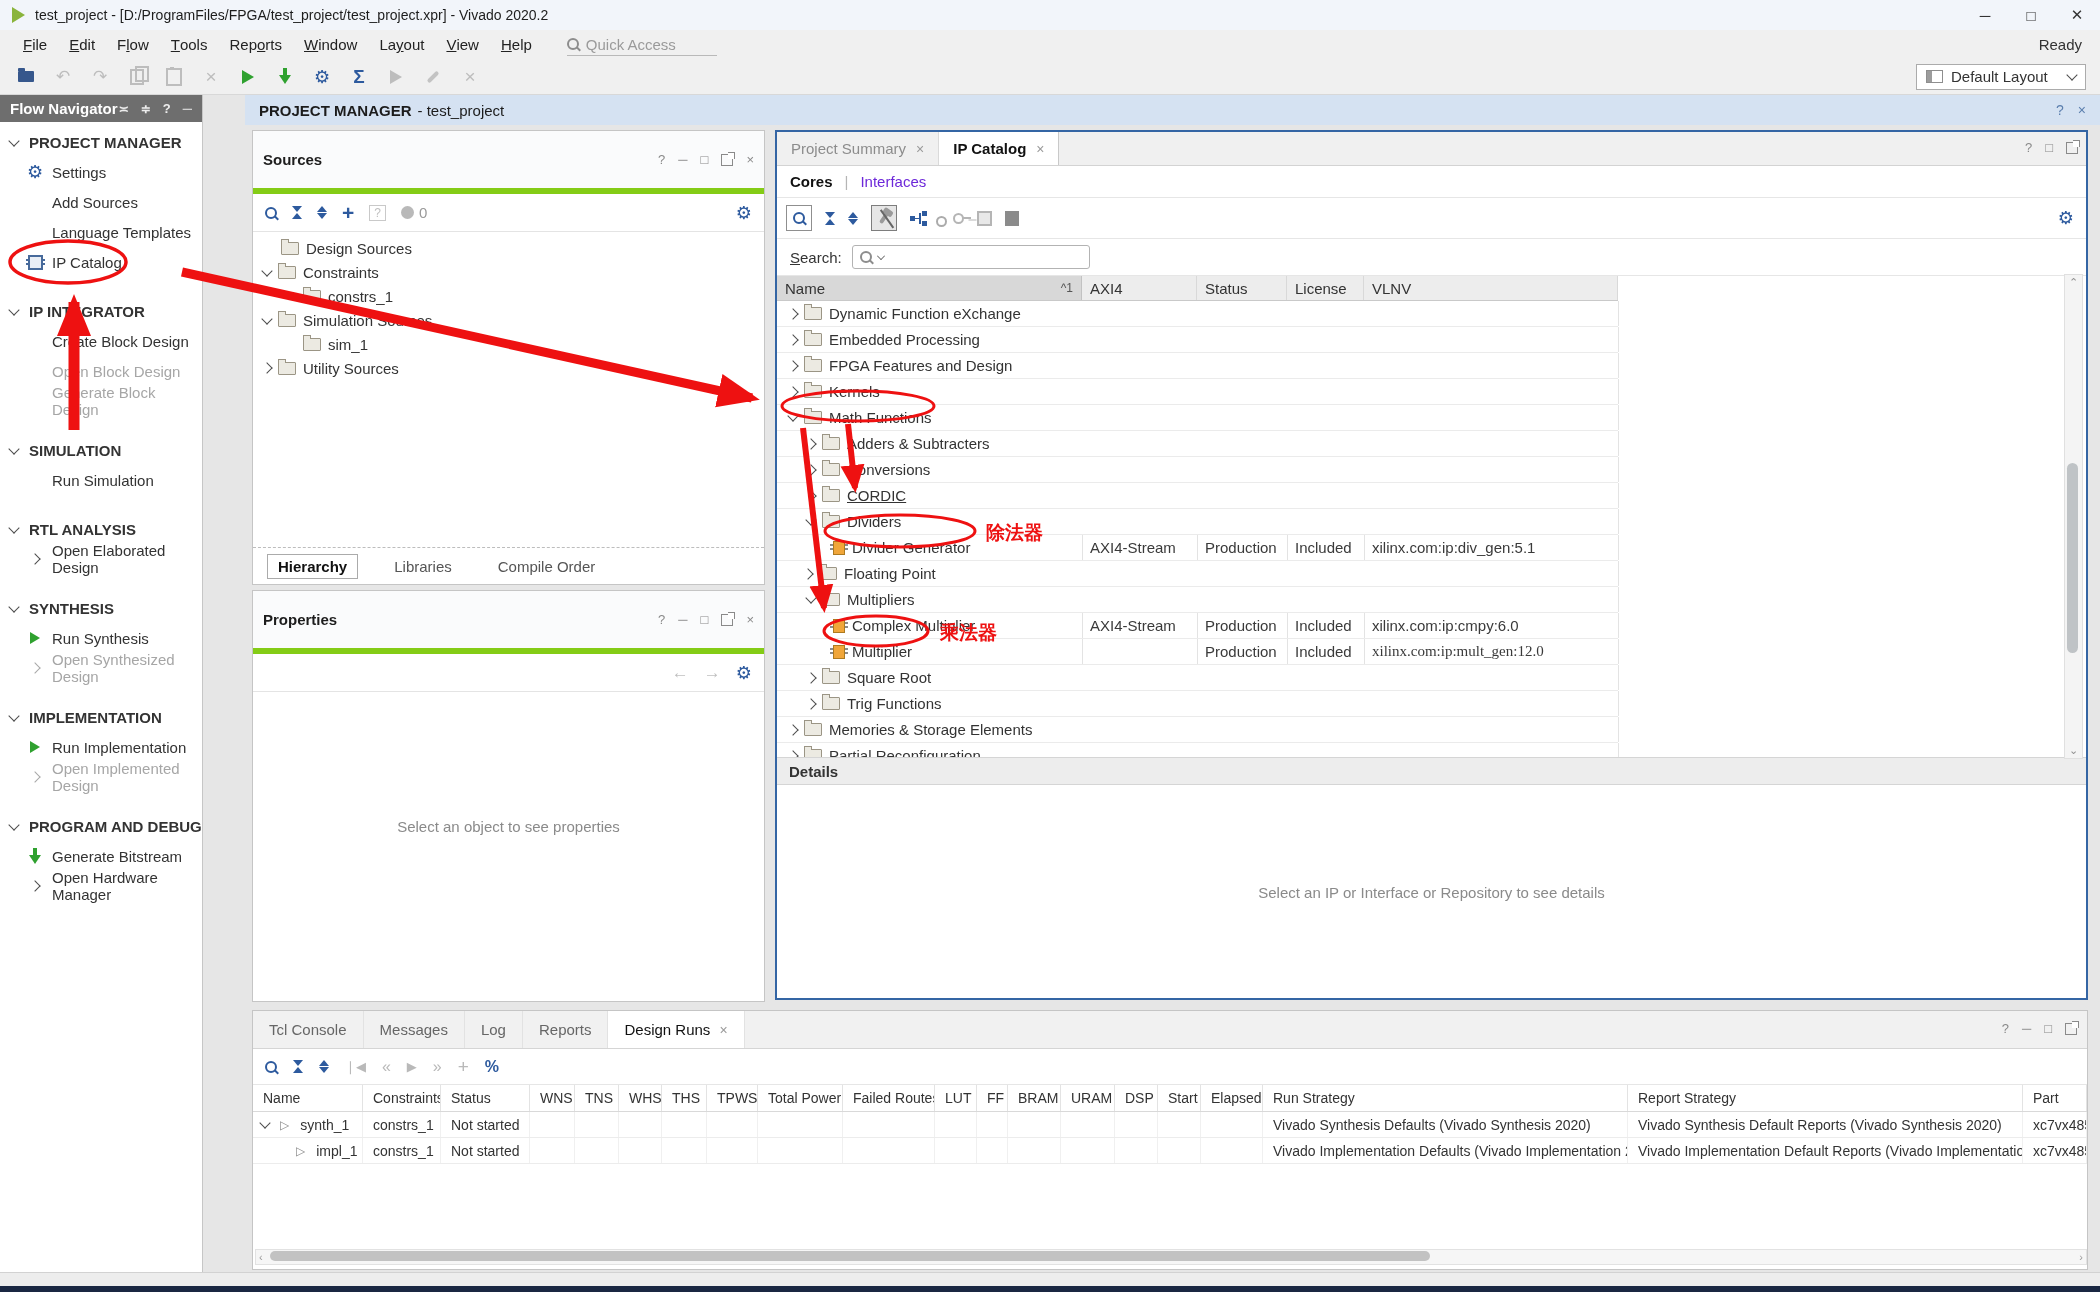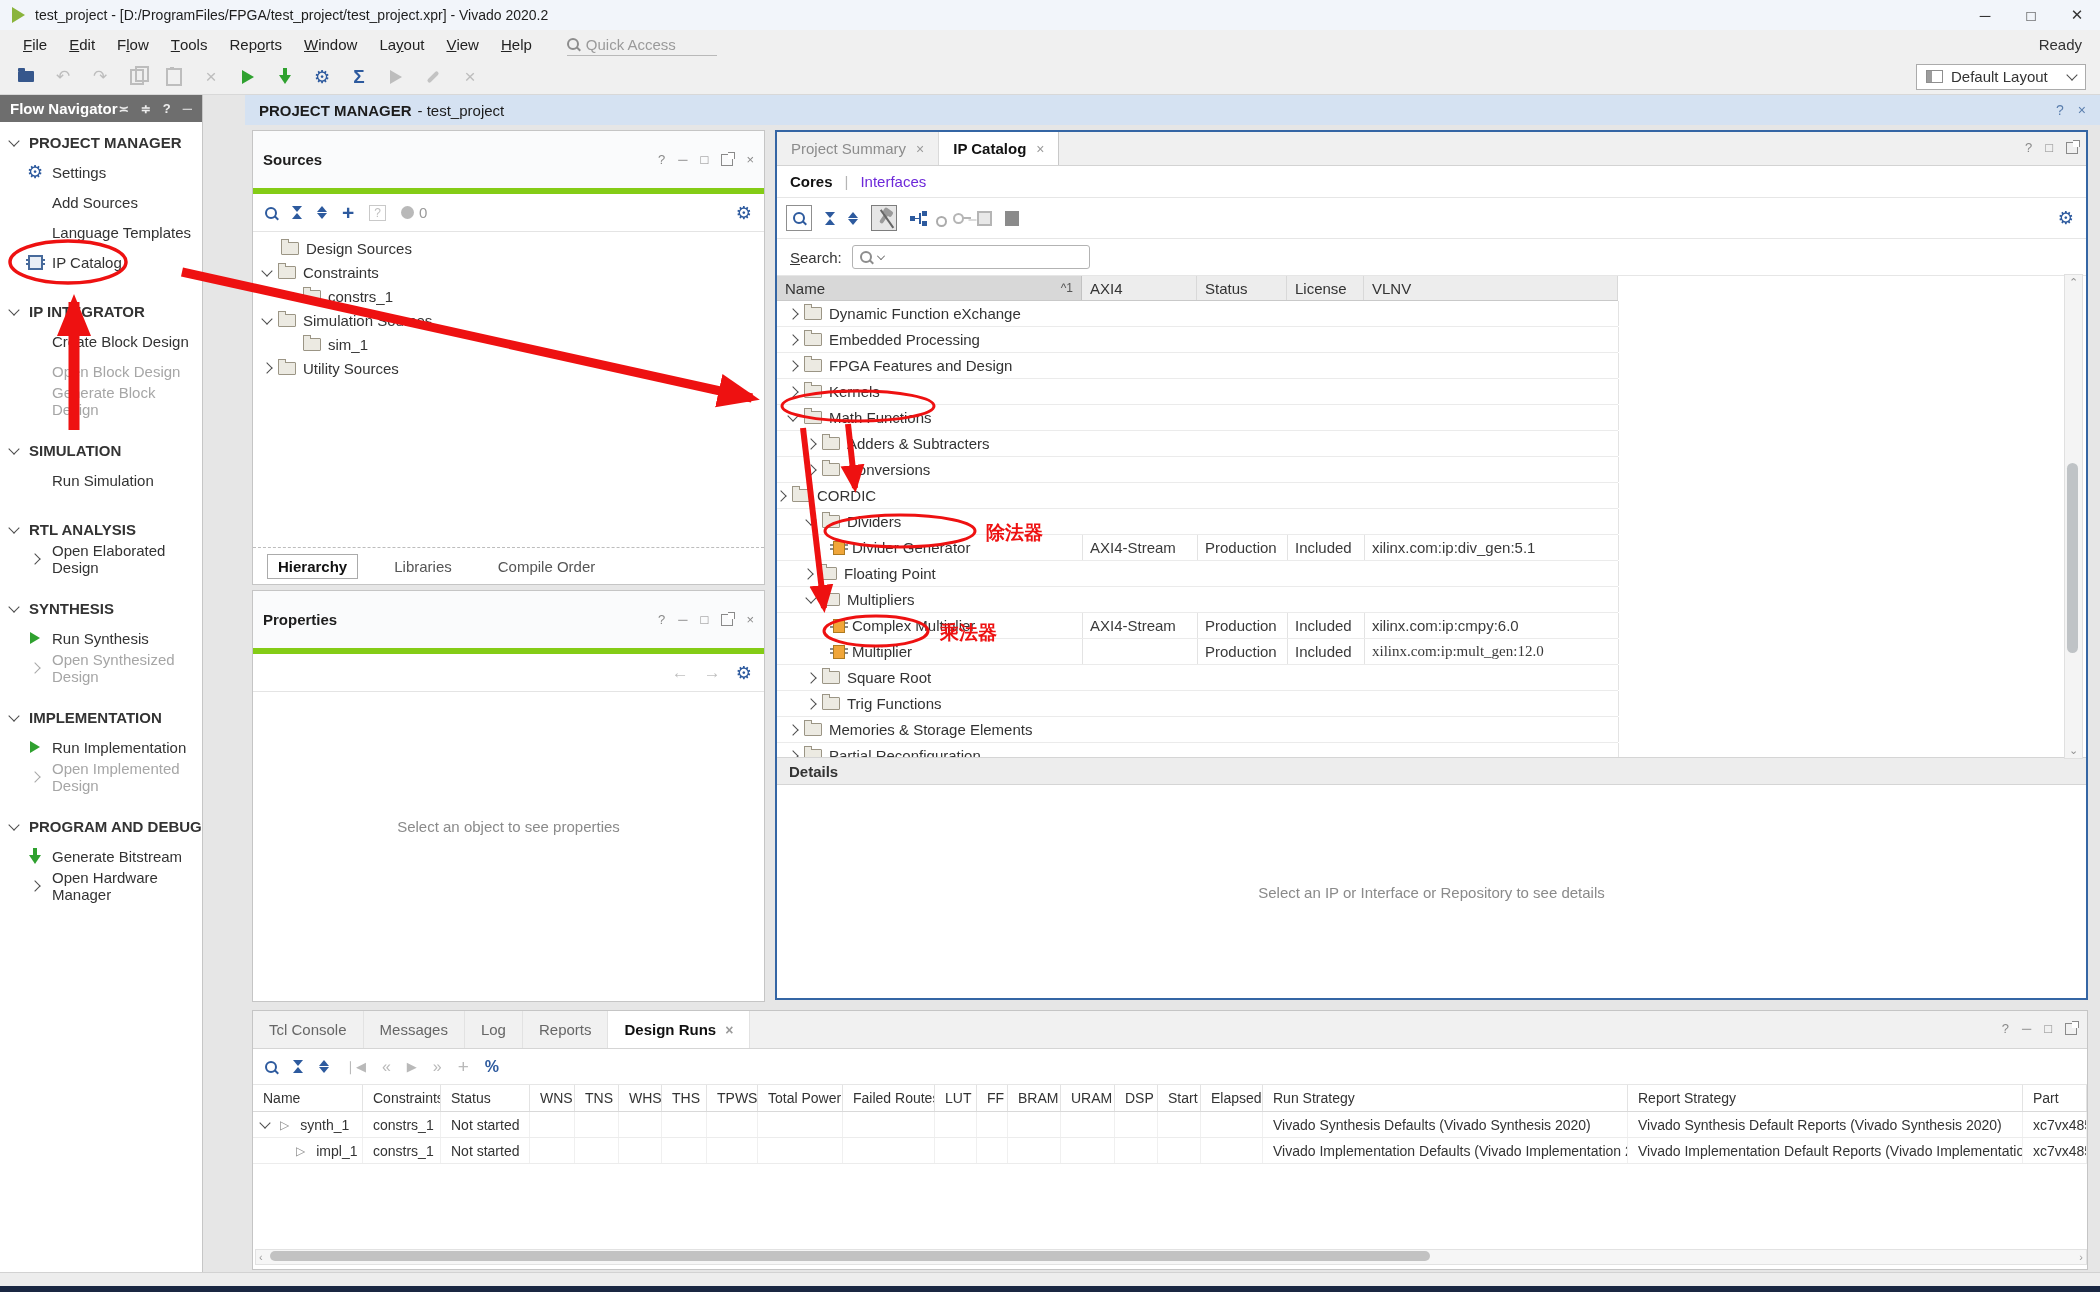--- a/index.html
+++ b/index.html
@@ -176,21 +176,21 @@
   #ip-details-body{position:absolute;left:0;top:654px;width:100%;bottom:0;display:flex;align-items:center;
                    justify-content:center;color:#8a8a8a}
   #ip-vscroll{position:absolute;right:3px;top:142px;width:17px;height:483px;background:#f4f4f4;border:1px solid #e0e0e0}
   #ip-vthumb{position:absolute;left:2px;top:188px;width:11px;height:190px;background:#bfc3c6;border-radius:6px}
   .scrarr{position:absolute;left:0;width:100%;text-align:center;color:#909090;font-size:11px}
 
   
   #bottom-panel{left:252px;top:1010px;width:1836px;height:260px}
   #bt-tabs{height:37px;background:#f1f1f1;border-bottom:1px solid #d5d5d5;display:flex}
   .btab{display:flex;align-items:center;gap:9px;padding:0 16px;font-size:15px;color:#666;border-right:1px solid #e2e2e2}
-  .btab.active{background:#fff;color:#111;font-weight:bold}
+  .btab.active{background:#fff;color:#111;font-weight:normal}
   #bt-toolbar{height:35px;display:flex;align-items:center;gap:16px;padding-left:12px;border-bottom:1px solid #e6e6e6}
   .grayg{color:#b9b9b9;font-size:13px}
   .pct{color:#2d5a9e;font-weight:bold;font-size:16px}
   #dr-head{position:relative;height:26px;border-bottom:1px solid #d9d9d9}
   .drhc{position:absolute;top:0;height:100%;display:flex;align-items:center;padding-left:10px;
         box-sizing:border-box;border-right:1px solid #e3e3e3;color:#333;font-size:14px;white-space:nowrap;overflow:hidden}
   .drrow{position:relative;height:25px;border-bottom:1px solid #ececec}
   .drc{position:absolute;top:0;height:100%;display:flex;align-items:center;padding-left:10px;
        box-sizing:border-box;border-right:1px solid #f0f0f0;color:#333;font-size:14px;white-space:nowrap;overflow:hidden}
   .runtri{color:#8a8a8a;font-size:12px;margin:0 5px}
@@ -615,21 +615,21 @@
       </div>
       <div class="iprow">
         <div class="ipname" style="padding-left: 30px;">
           <div class="chev closed"></div>
           <div class="folder"></div>
           <div class="tlabel">Conversions</div>
         </div>
         <div class="vline" style="left: 841px;"></div>
       </div>
       <div class="iprow">
-        <div class="ipname" style="">
+        <div class="ipname" style="padding-left: 30px; text-decoration: underline;">
           <div class="chev closed"></div>
           <div class="folder"></div>
           <div class="tlabel">CORDIC</div>
         </div>
         <div class="vline" style="left: 841px;"></div>
       </div>
       <div class="iprow">
         <div class="ipname" style="padding-left: 30px;">
           <div class="chev open"></div>
           <div class="folder"></div>

